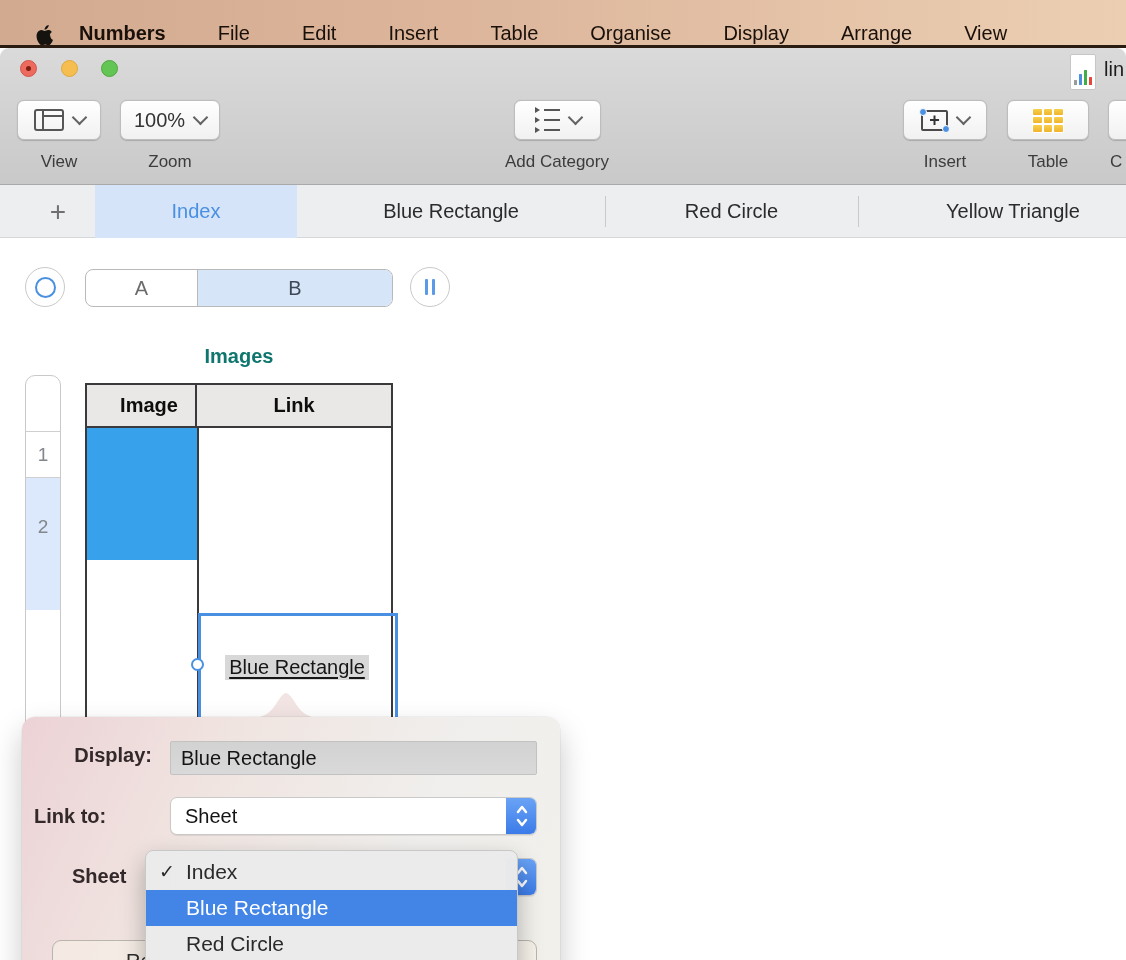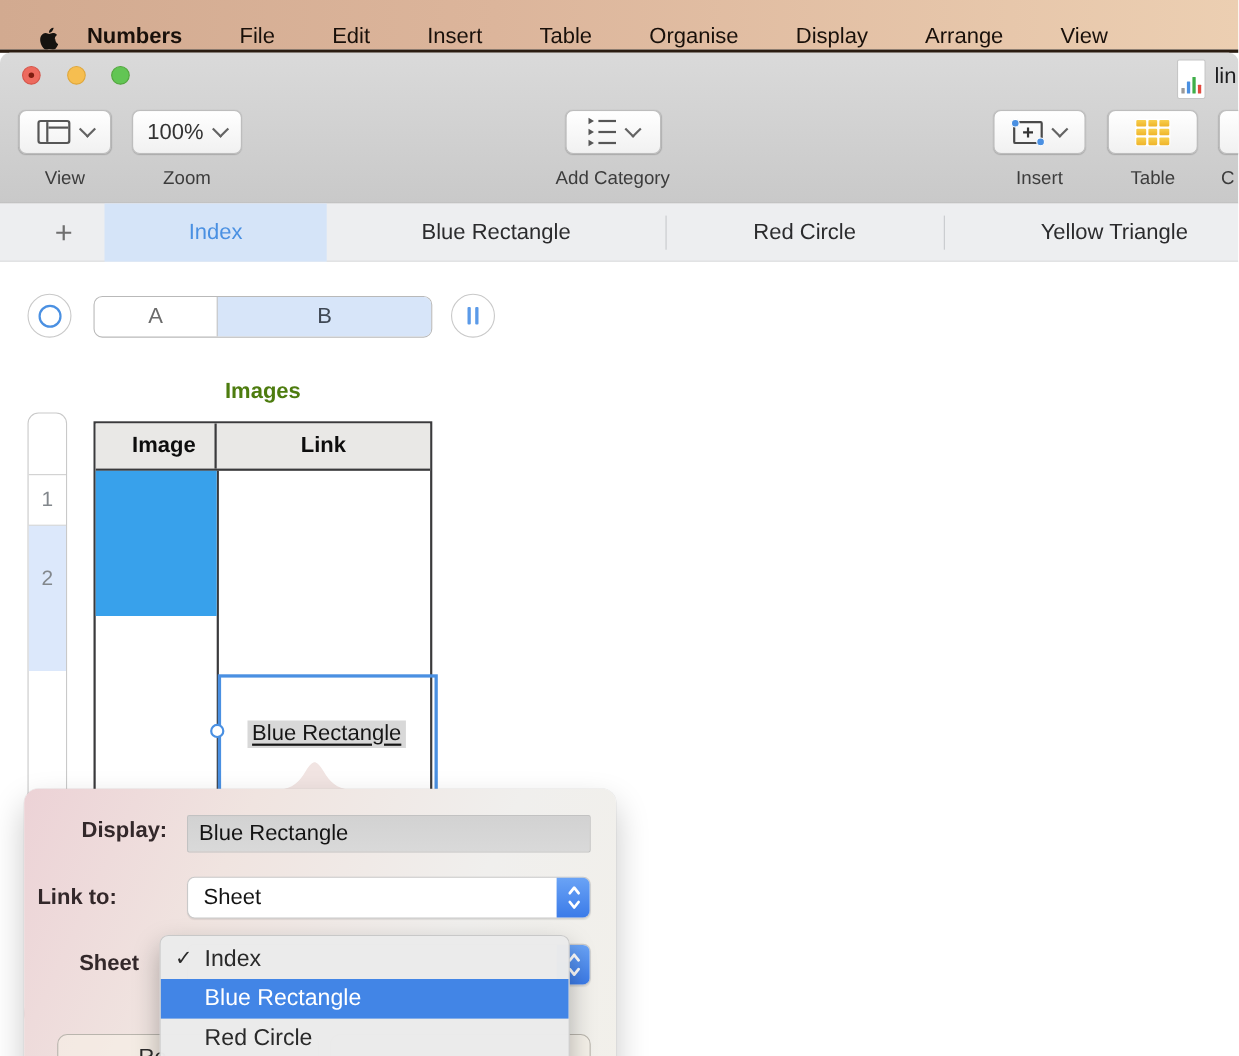--- a/index.html
+++ b/index.html
@@ -77,21 +77,21 @@
   .cornericon{width:17px;height:13px;border-right:3px solid #6aa6ef;border-bottom:3px solid #6aa6ef;}
 
   .colheader{position:absolute;left:85px;top:31px;width:308px;height:38px;display:flex;
     border:1px solid #b9b9b9;border-radius:8px;box-sizing:border-box;overflow:hidden;background:#fff;}
   .colheader .colA{width:112px;display:flex;align-items:center;justify-content:center;
     font-size:20px;color:#6b6b6b;border-right:1px solid #b9b9b9;box-sizing:border-box;}
   .colheader .colB{flex:1;display:flex;align-items:center;justify-content:center;
     font-size:20px;color:#3f4854;background:#d7e5f9;}
 
   .tabletitle{position:absolute;left:85px;top:107px;width:308px;text-align:center;
-    font-size:20px;font-weight:700;color:#4d7c0f;}
+    font-size:20px;font-weight:700;color:#0f766e;}
 
   .rowstrip{position:absolute;left:25px;top:137px;width:36px;height:555px;background:#fff;
     border:1px solid #c9c9c9;border-radius:10px;box-sizing:border-box;display:flex;flex-direction:column;overflow:hidden;}
   .rowstrip .seg{flex:0 0 auto;display:flex;align-items:center;justify-content:center;
     font-size:19px;color:#82878c;}
   .seg.s0{height:55px;border-bottom:1px solid #cfcfcf;}
   .seg.s1{height:45px;border-bottom:1px solid #cfcfcf;}
   .seg.s2{height:132px;background:#dce8fb;align-items:flex-start;}
   .seg.s2 span{margin-top:38px;}
   .seg.fill{flex:1;}

